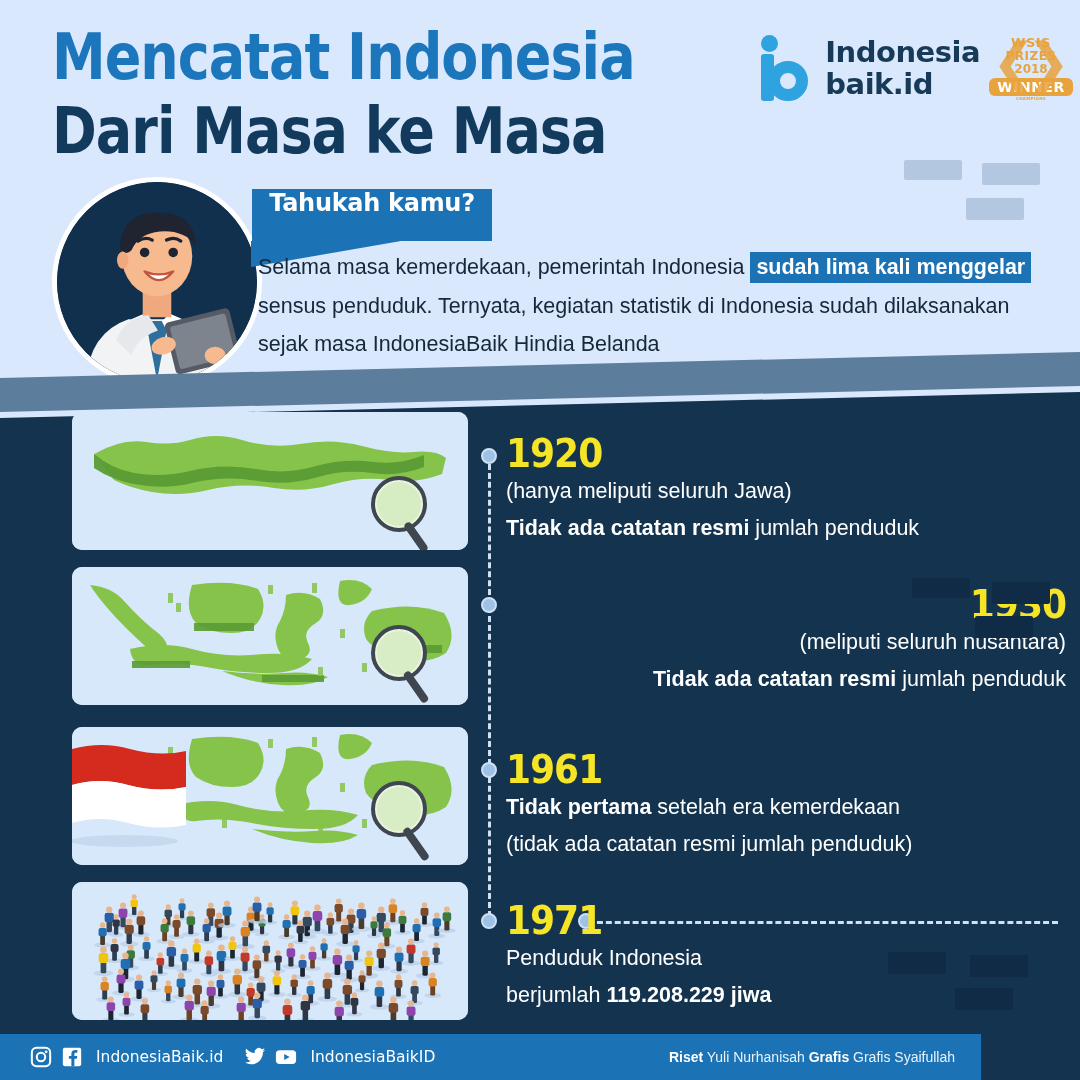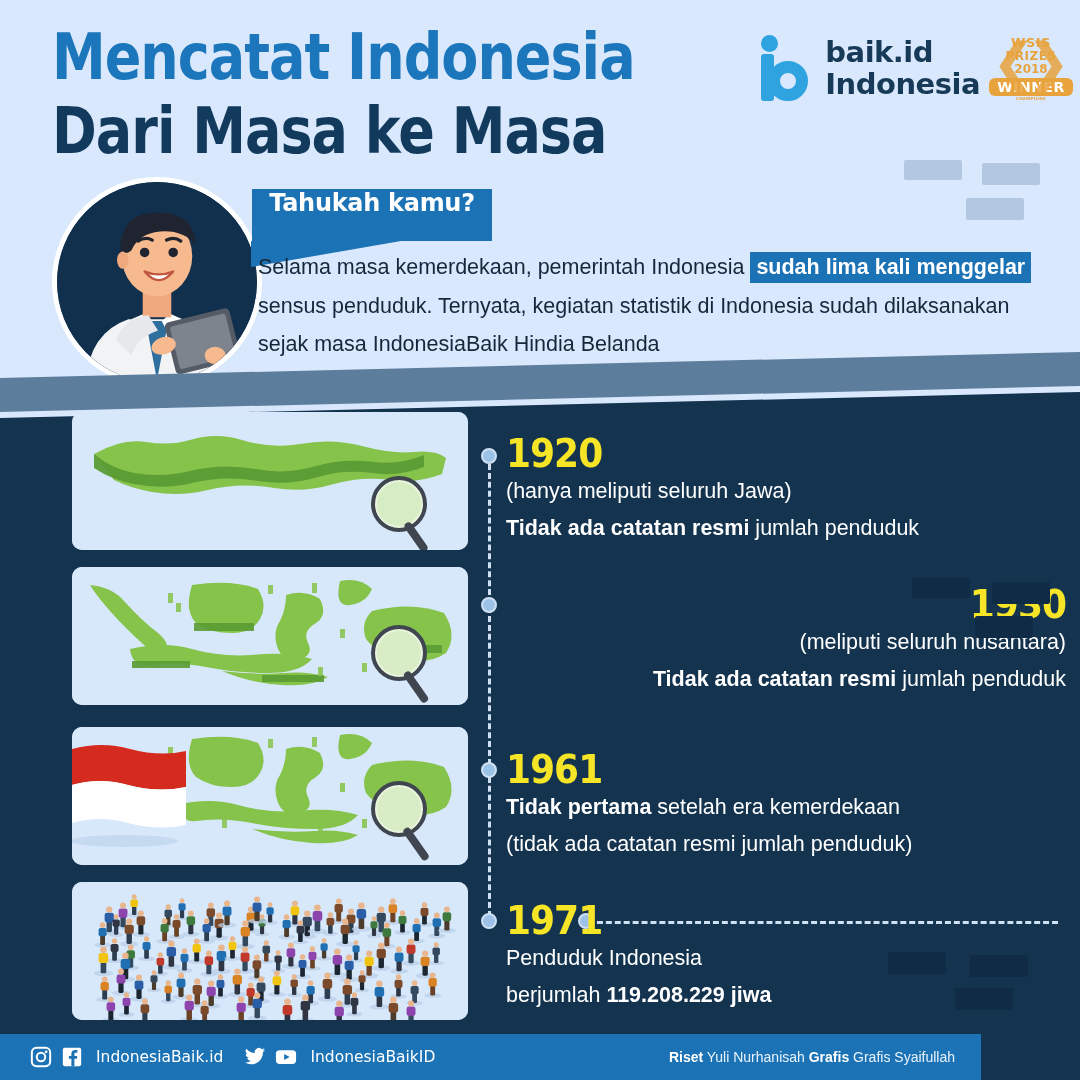--- a/index.html
+++ b/index.html
@@ -162,22 +162,22 @@
     <div class="title-line2">Dari Masa ke Masa</div>
   </div>
 
   <div class="logo-area">
     <div class="logo-mark">
       <div class="logo-dot"></div>
         <div class="logo-stem"></div>
         <div class="logo-bowl"></div>
     </div>
     <div class="logo-text">
+      <div>Indonesia</div>
       <div>baik.id</div>
-      <div>Indonesia</div>
     </div>
     <div class="wsis">
       <span class="laurel l">❮</span>
         <span class="laurel r">❯</span>
       <div class="wsis-inner">
         <div class="w1">WSIS</div>
         <div class="w2">PRIZES</div>
         <div class="w3">2018</div>
         <div class="wsis-ribbon">WINNER</div>
         <div class="wsis-sub">CHAMPIONS</div>

